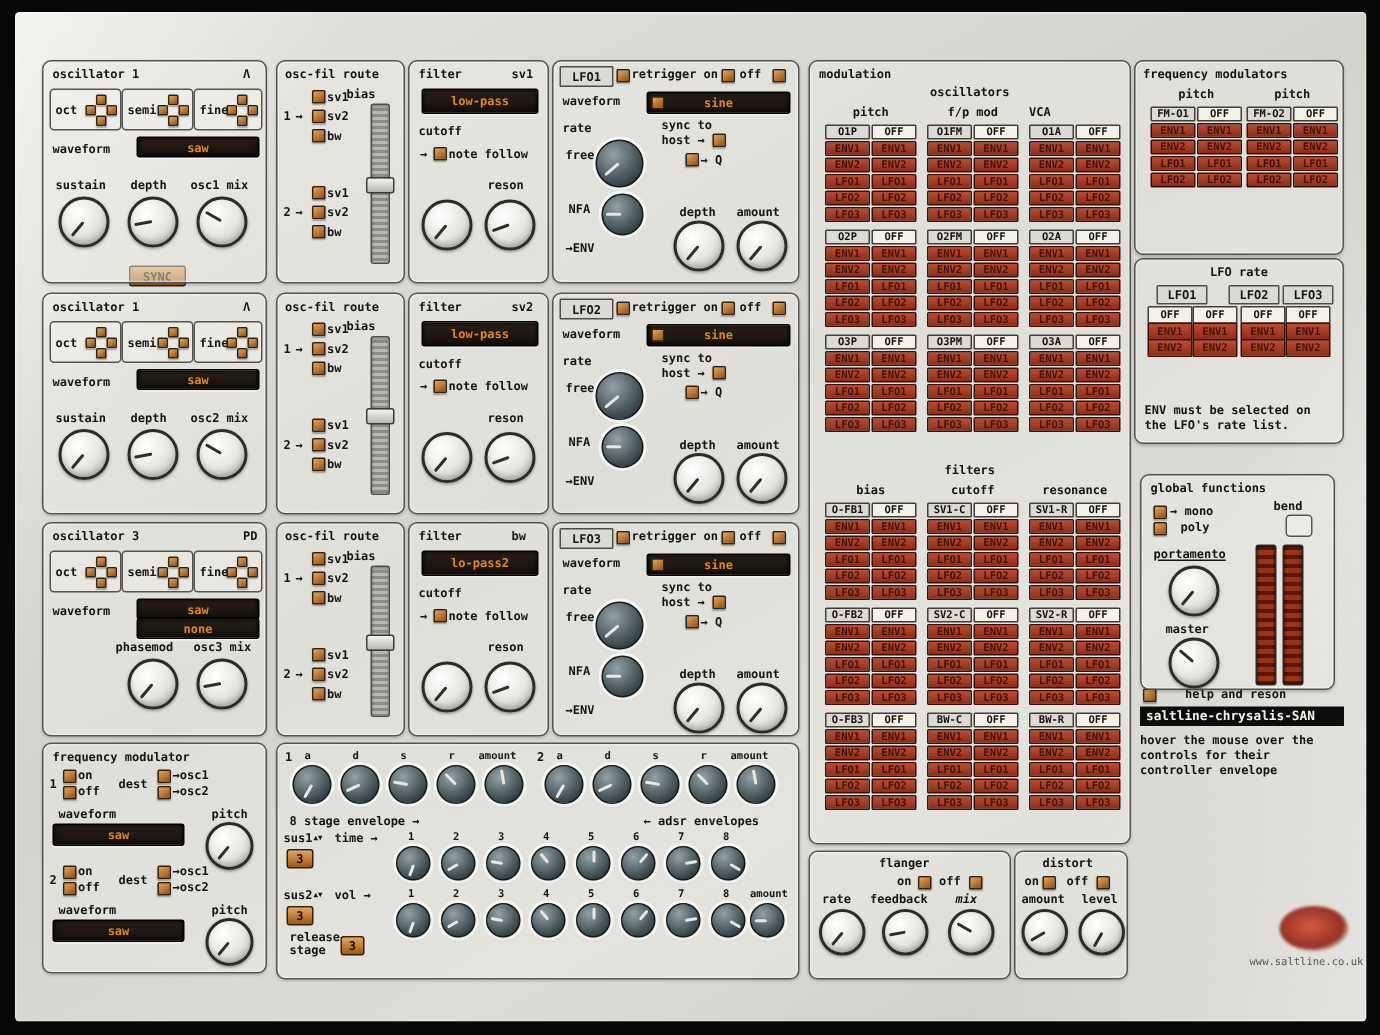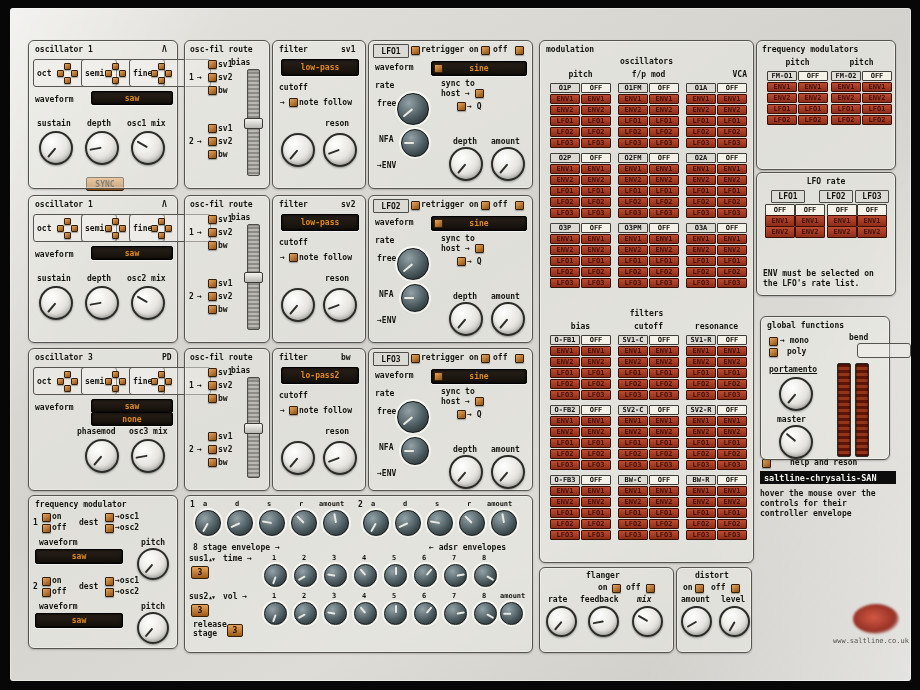--- a/index.html
+++ b/index.html
@@ -8,21 +8,21 @@
   .surface{position:absolute;left:10px;top:8px;width:901px;height:673px;border-radius:3px;
     background:
       linear-gradient(118deg, rgba(255,255,255,.55) 0%, rgba(255,255,255,0) 18%),
       linear-gradient(296deg, rgba(255,255,255,.5) 0%, rgba(255,255,255,0) 22%),
       linear-gradient(150deg,#e4e3de 0%,#d3d2cd 45%,#dddcd7 70%,#c9c8c3 100%);
     box-shadow:inset 0 0 0 1px rgba(255,255,255,.4);}
   .panel{position:absolute;border:1px solid #56544e;border-radius:6px;
     background:rgba(236,235,230,.5);
     box-shadow:0 1px 2px rgba(0,0,0,.2), inset 0 0 0 1px rgba(255,255,255,.35);}
   .lbl{position:absolute;font-size:8px;font-weight:bold;color:#15150f;white-space:nowrap;line-height:9px;}
-  .sbox{position:absolute;border:1px solid #56544e;border-radius:3px;background:rgba(245,244,240,.35);padding-left:36px;}
+  .sbox{position:absolute;border:1px solid #56544e;border-radius:3px;background:rgba(245,244,240,.35);}
   .disp{position:absolute;background:linear-gradient(#282019,#140f0a);border:1px solid #000;border-radius:2px;
     color:#e2891d;font-size:8px;font-weight:bold;display:flex;align-items:center;justify-content:center;
     box-shadow:0 1px 0 rgba(255,255,255,.55), inset 0 0 3px #000;}
   .sq{position:absolute;width:7px;height:7px;background:linear-gradient(145deg,#e6a45c,#8f5212);
     border:1px solid #32200a;border-radius:1px;box-shadow:0 1px 1px rgba(0,0,0,.3);}
   .knob{position:absolute;border-radius:50%;border:2px solid #2b2b28;
     background:radial-gradient(circle at 36% 30%,#ffffff,#e7e6e1 52%,#aeada7 95%);
     box-shadow:0 1px 2px rgba(0,0,0,.35), inset 0 -2px 3px rgba(0,0,0,.15);}
   .knob.dark{background:radial-gradient(circle at 36% 30%,#93a2a6,#4b5a5e 55%,#1f292b 95%);
     border:1px solid #15181a;box-shadow:0 0 0 2px rgba(250,250,245,.85),0 1px 2px rgba(0,0,0,.4);}
@@ -421,21 +421,21 @@
       </div>
       <div class="knob" style="left: 122px; top: 106px; width: 30px; height: 30px;">
         <div class="ptr" style="transform: rotate(-140deg);"></div>
       </div>
     </div>
     <div class="panel" style="left: 539px; top: 40px; width: 213px; height: 521px;">
       <div class="lbl" style="left: 6px; top: 4px;">modulation</div>
       <div class="lbl" style="left: 0px; top: 16px; width: 213px; text-align: center;">oscillators</div>
       <div class="lbl" style="left: 10px; top: 29px; width: 61px; text-align: center;">pitch</div>
       <div class="lbl" style="left: 78px; top: 29px; width: 61px; text-align: center;">f/p mod</div>
-      <div class="lbl" style="left: 146px; top: 29px; width: 61px; text-align: right;">VCA</div>
+      <div class="lbl" style="left: 146px; top: 29px; width: 61px; text-align: left;">VCA</div>
       <div class="blk" style="left: 10px; top: 42px;">
         <div class="cell hdr">O1P</div>
         <div class="cell off">OFF</div>
         <div class="cell src">ENV1</div>
         <div class="cell src">ENV1</div>
         <div class="cell src">ENV2</div>
         <div class="cell src">ENV2</div>
         <div class="cell src">LFO1</div>
         <div class="cell src">LFO1</div>
         <div class="cell src">LFO2</div>

